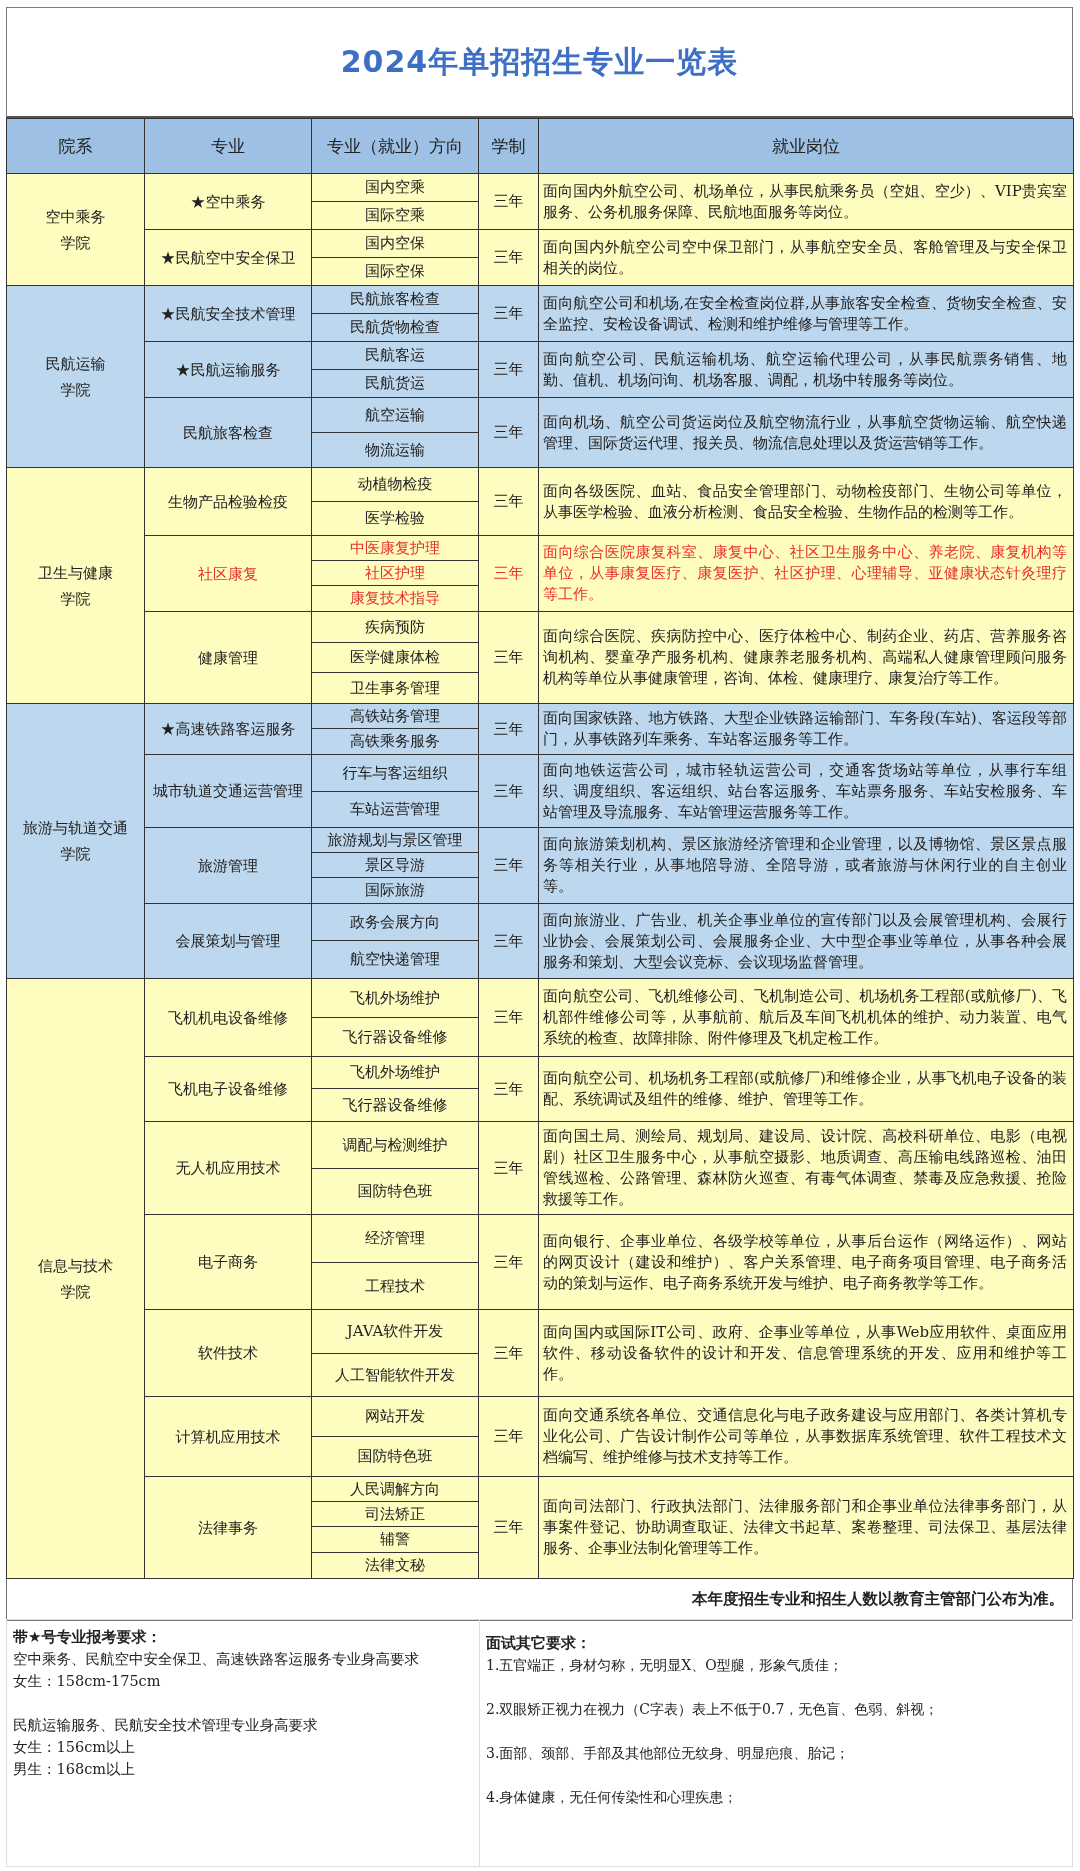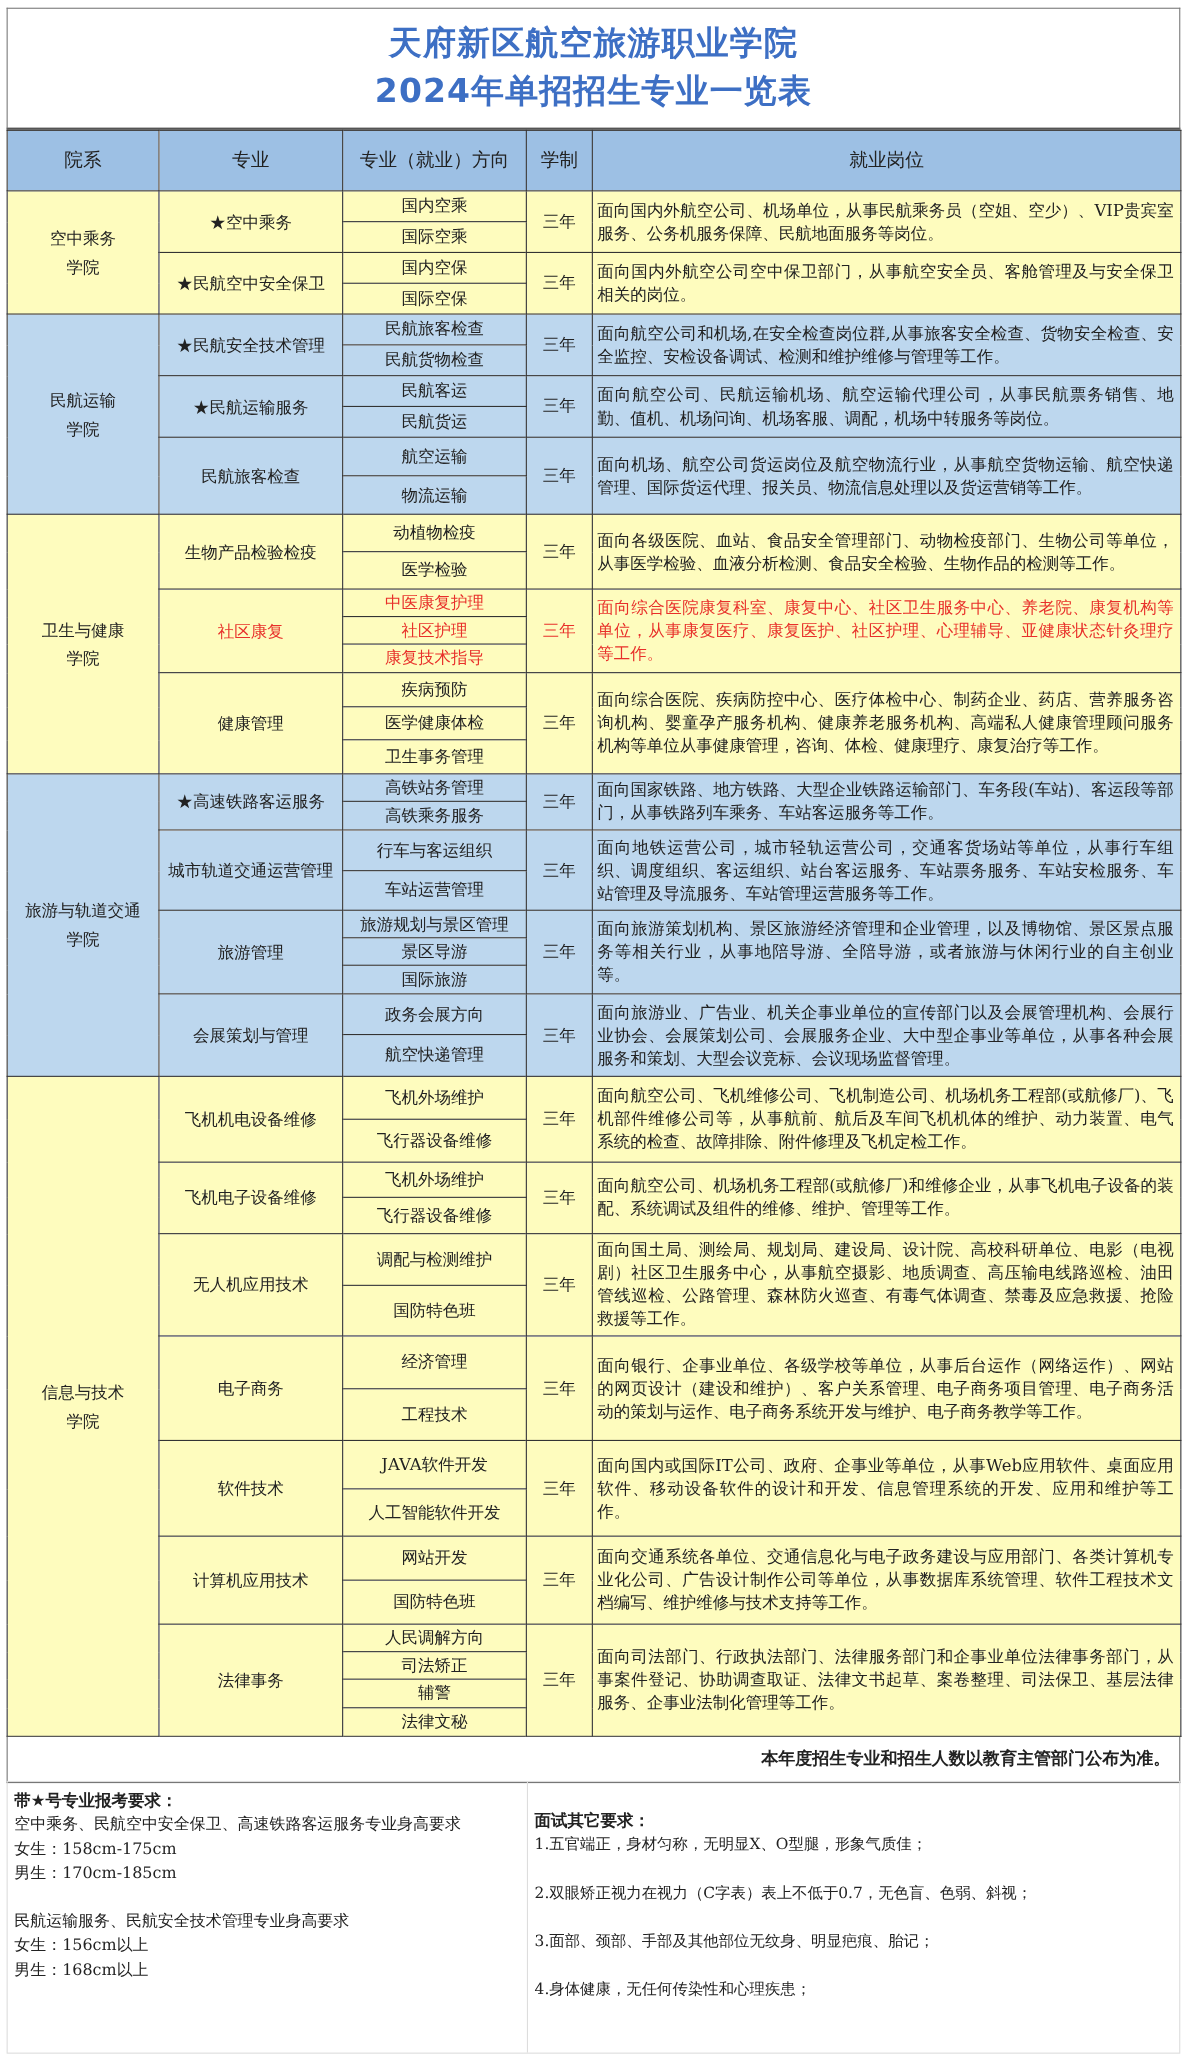--- a/index.html
+++ b/index.html
@@ -32,32 +32,31 @@
   td.desc { text-align: justify !important; font-size: 14.5px; line-height: 21px; padding: 2px 6px 2px 4px !important; vertical-align: top; }
   td.red-text { color: #e8302a !important; }
 
   .note-row {
     height: 42px; border: 1px solid #777; border-top: none; background: #fff;
     text-align: right; font-size: 15.5px; line-height: 40px; padding-right: 8px; font-weight: 600;
   }
 
   .bottom { position: absolute; left: 6px; top: 1619px; width: 1067px; height: 248px; display: flex; border: 1px solid #ddd; }
   .bottom .col-left { width: 472px; padding: 6px 4px 0 6px; font-size: 14.5px; line-height: 22px; }
-  .bottom .col-right { flex: 1; padding: 24px 4px 0 6px; font-size: 14px; line-height: 22px; border-left: 1px solid #ddd; }
+  .bottom .col-right { flex: 1; padding: 12px 4px 0 6px; font-size: 14px; line-height: 22px; border-left: 1px solid #ddd; }
   .bottom h4 { font-family: "DejaVu Sans", "Liberation Sans", sans-serif; font-size: 15px; font-weight: bold; line-height: 22px; }
   .req-item { margin-bottom: 22px; }
   .req-item.last { margin-bottom: 0; }
   .gap { height: 22px; }
 </style>
 </head>
 <body>
 
 <div class="sheet">
   <div class="title-box">
-    <div class="title-line">天府新区航空旅游职业学院</div>
     <div class="title-line">2024年单招招生专业一览表</div>
   </div>
 
   <table class="main">
     <colgroup>
       <col style="width:138px">
         <col style="width:167px">
         <col style="width:167px">
         <col style="width:60px">
         <col style="width:535px">
@@ -282,21 +281,20 @@
   </table>
 
   <div class="note-row">本年度招生专业和招生人数以教育主管部门公布为准。</div>
 </div>
 
 <div class="bottom">
   <div class="col-left">
     <h4>带★号专业报考要求：</h4>
     <div>空中乘务、民航空中安全保卫、高速铁路客运服务专业身高要求</div>
     <div>女生：158cm-175cm</div>
-    <div>男生：170cm-185cm</div>
     <div class="gap"></div>
     <div>民航运输服务、民航安全技术管理专业身高要求</div>
     <div>女生：156cm以上</div>
     <div>男生：168cm以上</div>
   </div>
   <div class="col-right">
     <h4>面试其它要求：</h4>
     <div class="req-item">1.五官端正，身材匀称，无明显X、O型腿，形象气质佳；</div>
     <div class="req-item">2.双眼矫正视力在视力（C字表）表上不低于0.7，无色盲、色弱、斜视；</div>
     <div class="req-item">3.面部、颈部、手部及其他部位无纹身、明显疤痕、胎记；</div>

